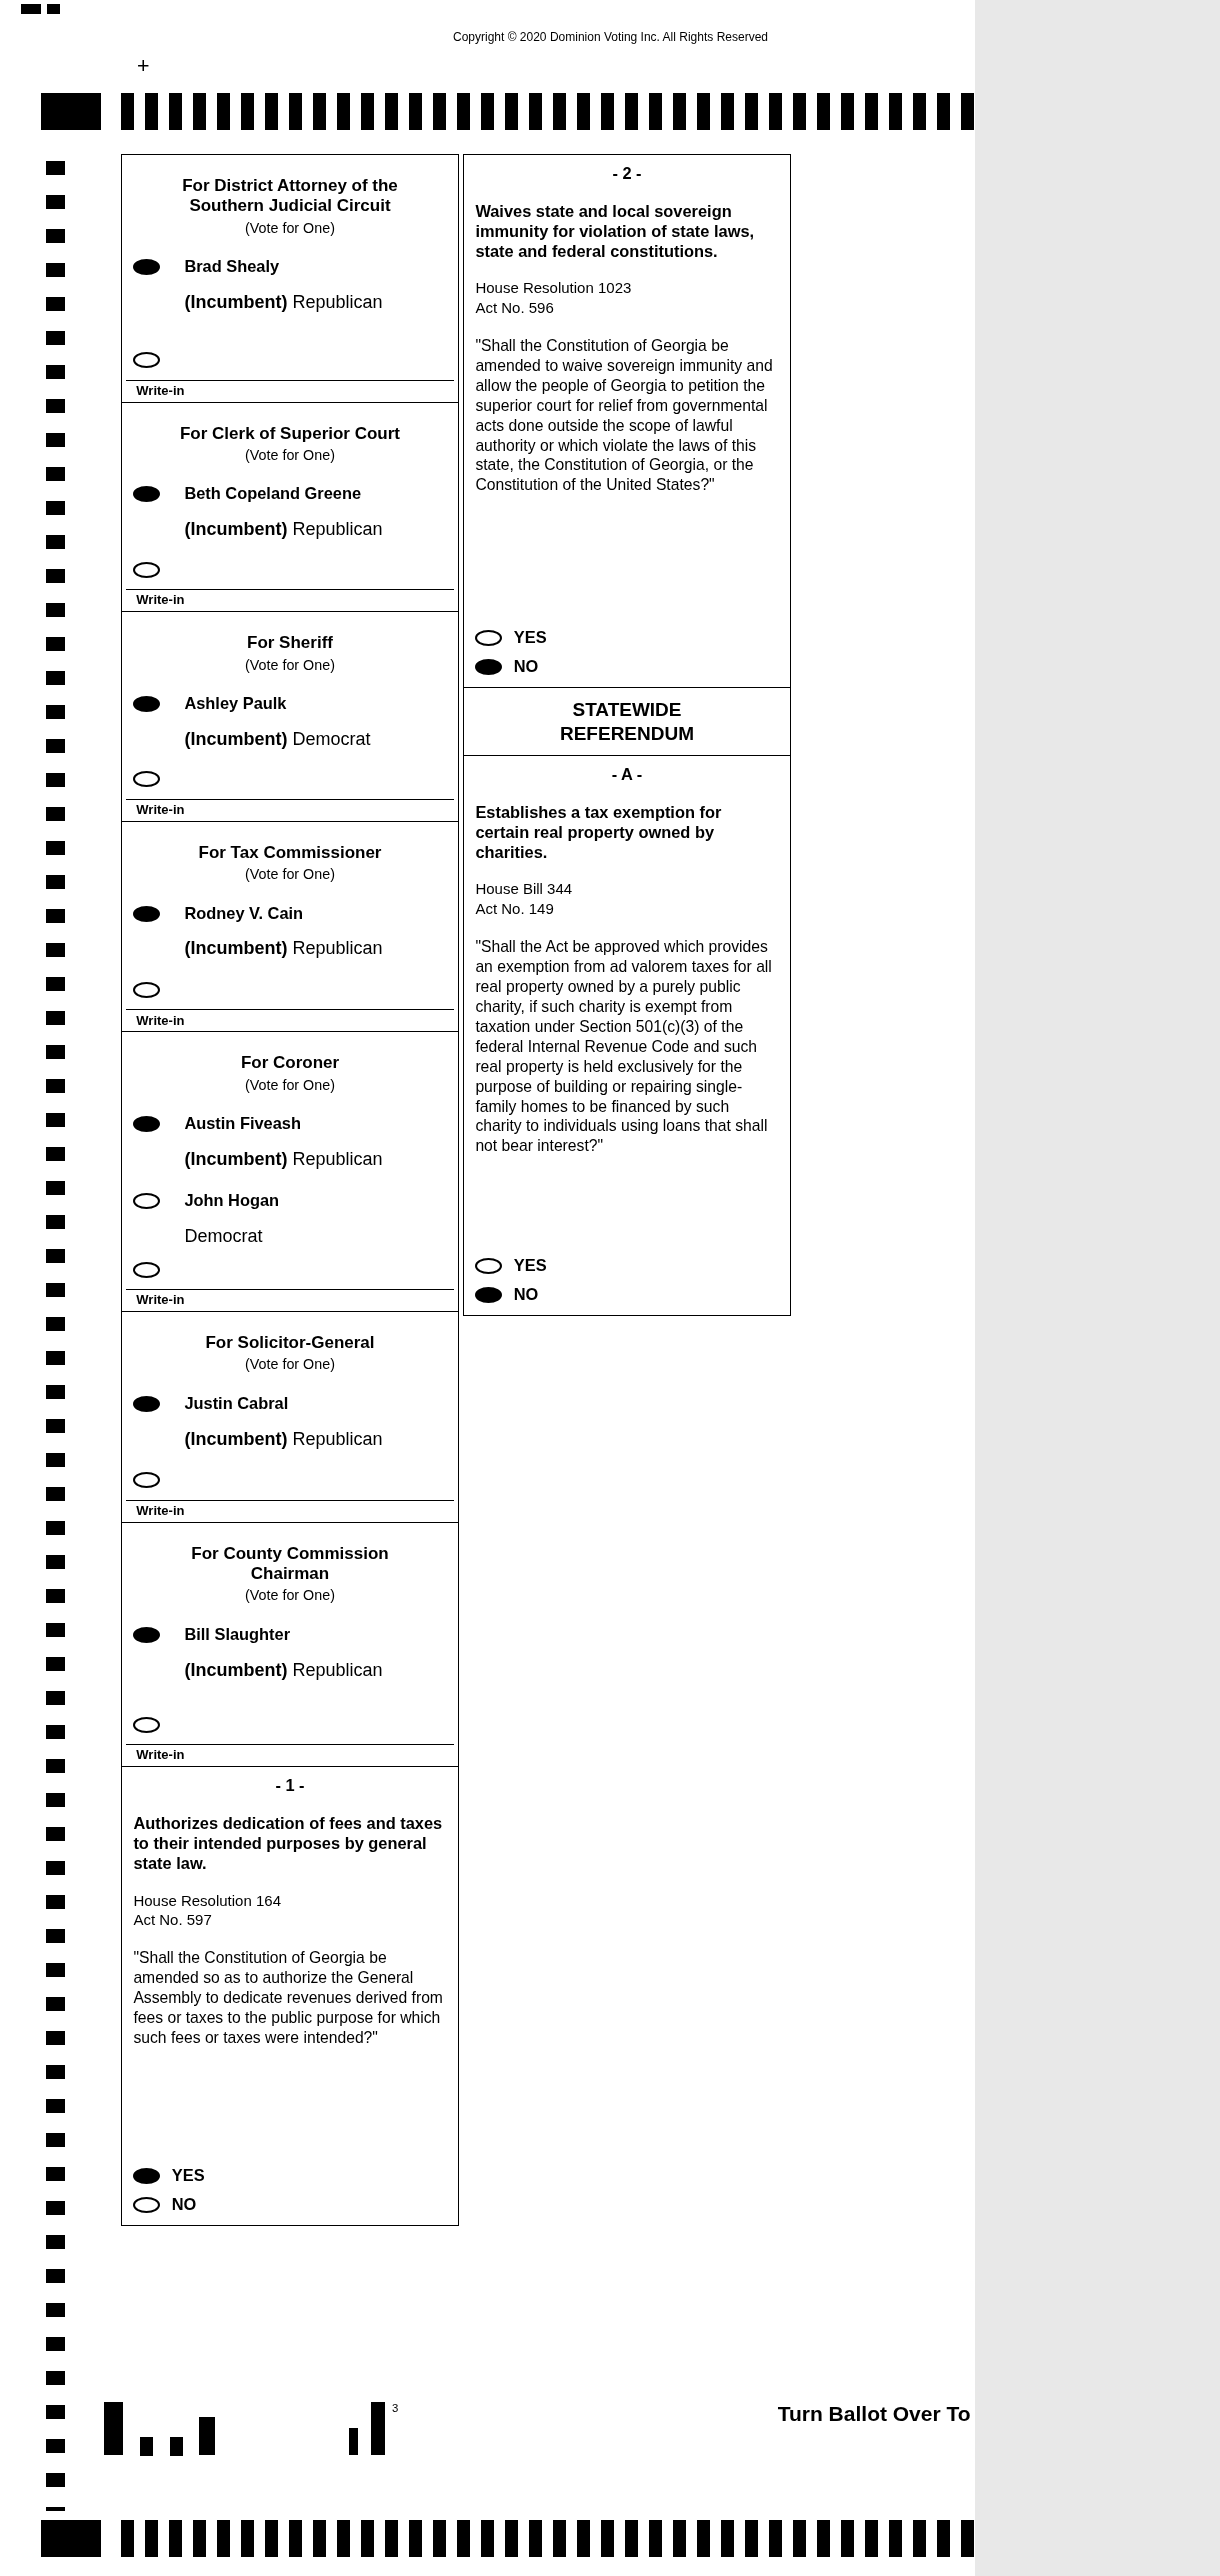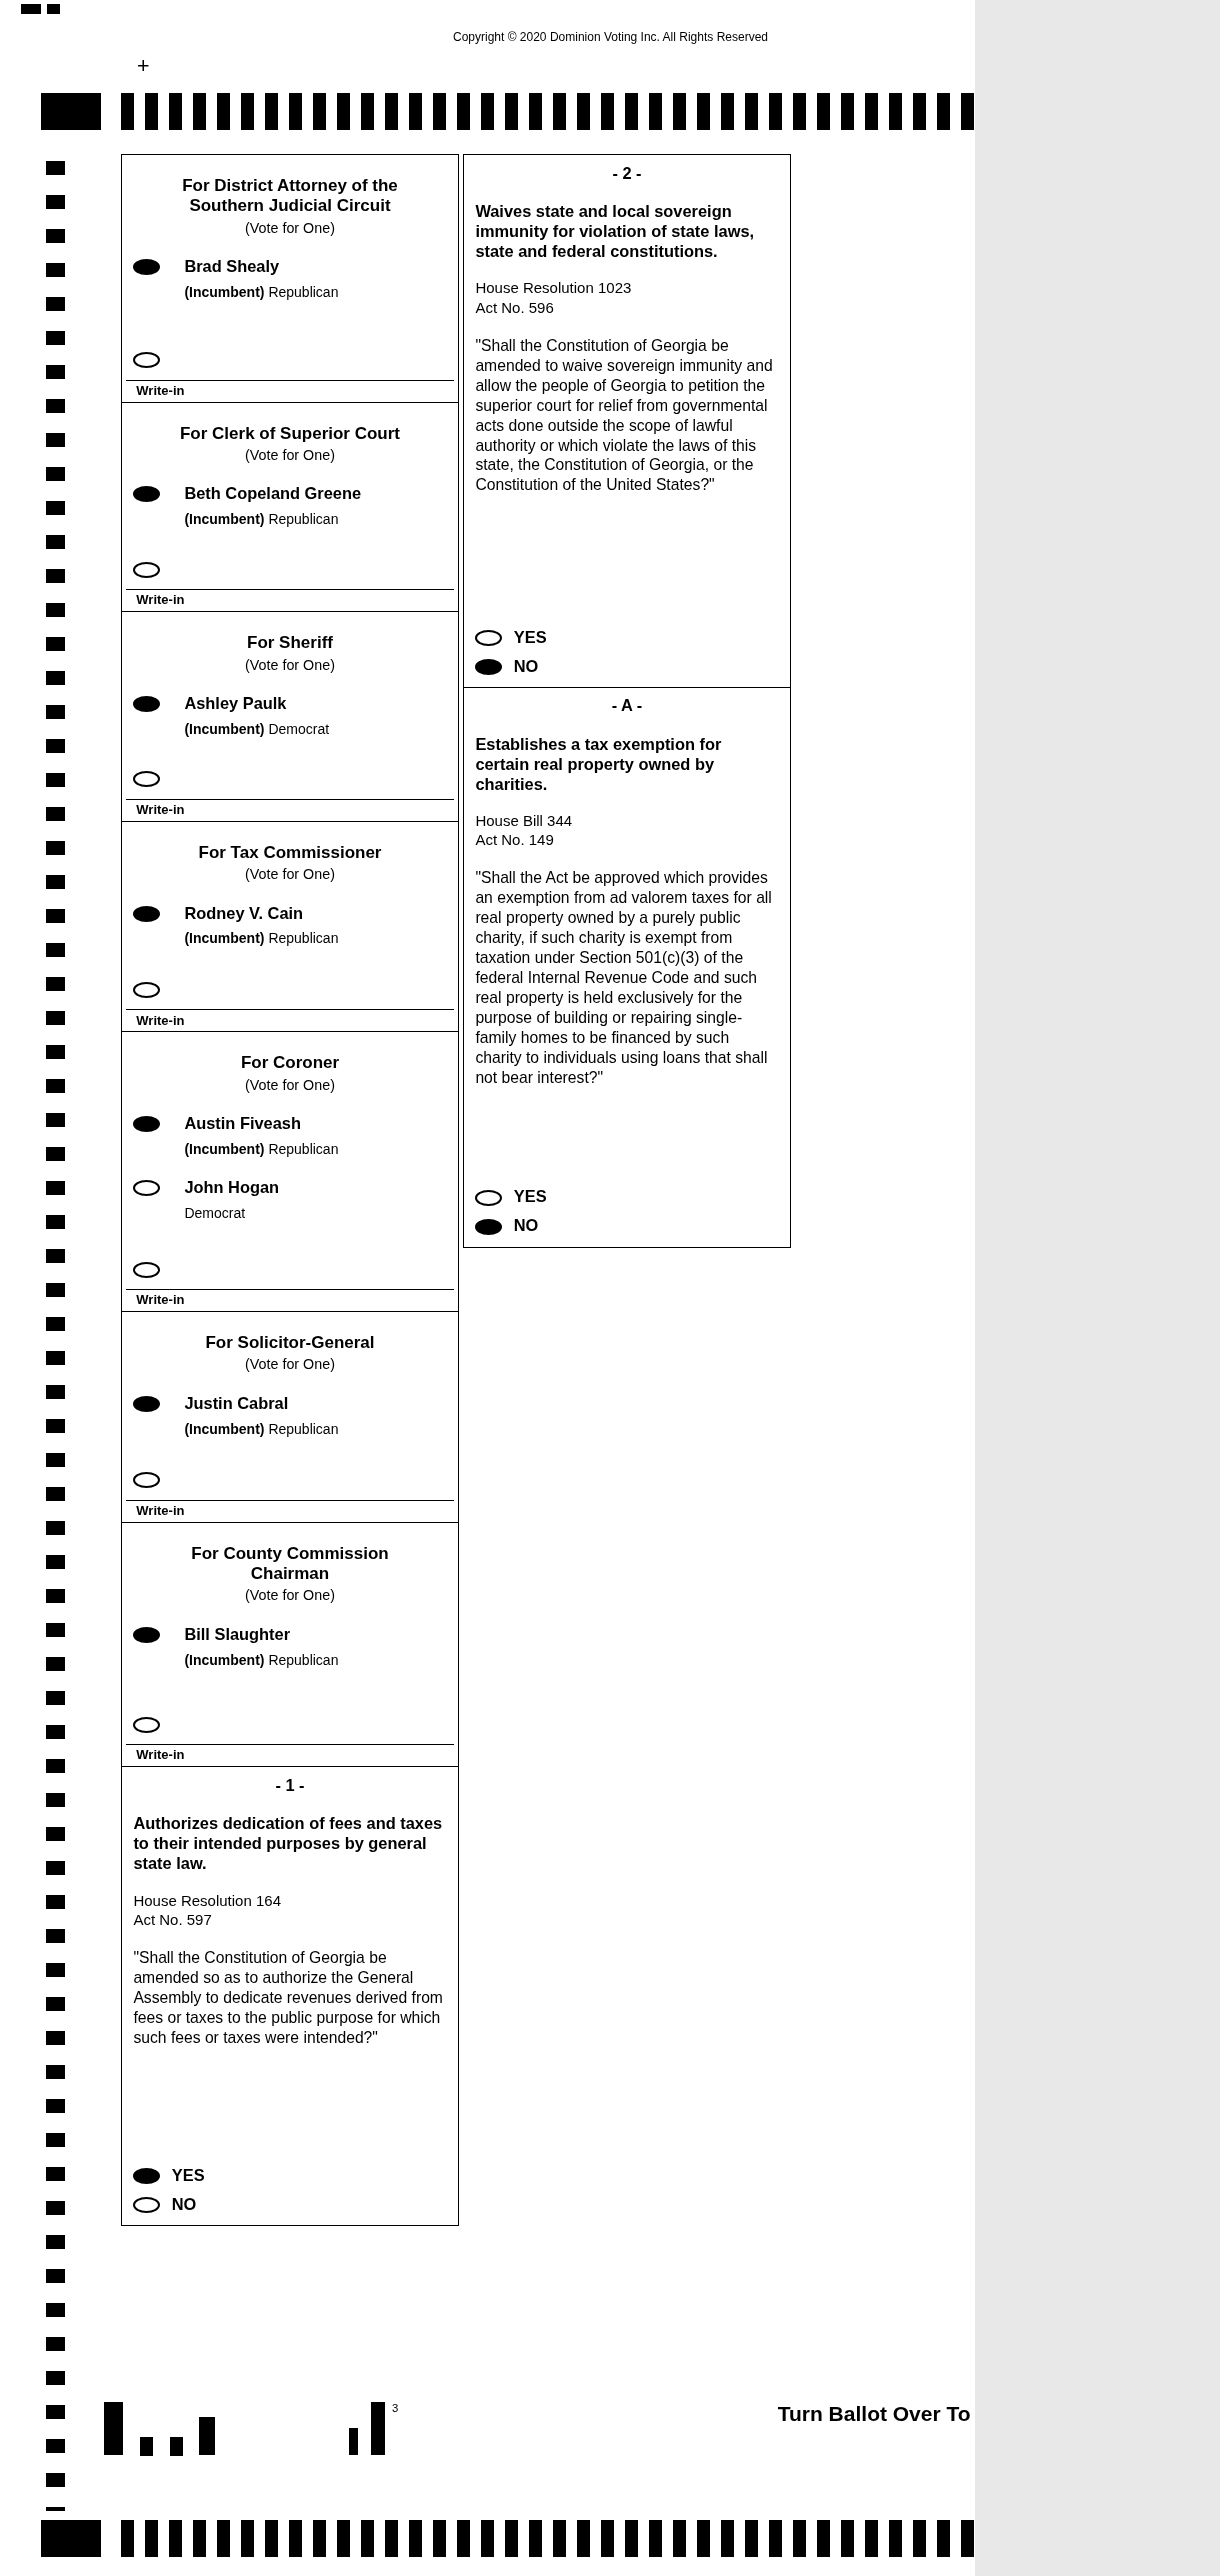--- a/index.html
+++ b/index.html
@@ -57,21 +57,21 @@
   .c-title { font-weight:bold; font-size:17px; line-height:1.2; text-align:center; max-width:257px; margin:21px auto 0; }
   .c-sub   { font-size:14.3px; text-align:center; margin-top:2.9px; }
   .opt { display:flex; align-items:flex-start; gap:24px; padding:0 11.4px; margin-top:21.4px; }
   .opt.blank { margin-top:auto; }
   .oval {
     flex:none; width:23px; height:12px; border:2.1px solid #000; border-radius:50%;
     background:#fff; margin-top:2.1px;
   }
   .oval.filled { background:#000; }
   .cand-name { font-weight:bold; font-size:16.4px; line-height:1.15; }
-  .cand-detail { font-size:14px; margin-top:8px; }
+  .cand-detail { font-size:18px; margin-top:16px; }
   .inc { font-weight:bold; }
 
   .writein { margin-top:11.4px; padding:0 4.3px 4.3px; }
   .writein-line { border-top:1.4px solid #000; height:0; }
   .writein-label { font-weight:bold; font-size:13px; padding:2.1px 10px 0; }
 
   
   .sec.header { align-items:center; justify-content:center; }
   .hdr-text { font-weight:bold; font-size:19px; line-height:1.25; text-align:center; }
   .hdr-amend { max-width:179px; }
@@ -296,20 +296,23 @@
       <div class="opt-vote yes">
         <span class="oval"></span>
         <span class="vote-label">YES</span>
       </div>
       <div class="opt-vote no">
         <span class="oval filled"></span>
         <span class="vote-label">NO</span>
       </div>
     </div>
 
+    <div class="sec header" style="min-height:70px">
+      <div class="hdr-text hdr-ref">STATEWIDE REFERENDUM</div>
+    </div>
 
     <div class="sec measure" style="min-height:561px">
       <div class="m-number">- A -</div>
       <div class="m-summary">Establishes a tax exemption for certain real property owned by charities.</div>
       <div class="m-refs">
         <div>House Bill 344</div>
         <div>Act No. 149</div>
       </div>
       <div class="m-question">"Shall the Act be approved which provides an exemption from ad valorem taxes for all real property owned by a purely public charity, if such charity is exempt from taxation under Section 501(c)(3) of the federal Internal Revenue Code and such real property is held exclusively for the purpose of building or repairing single-family homes to be financed by such charity to individuals using loans that shall not bear interest?"</div>
       <div class="opt-vote yes">

